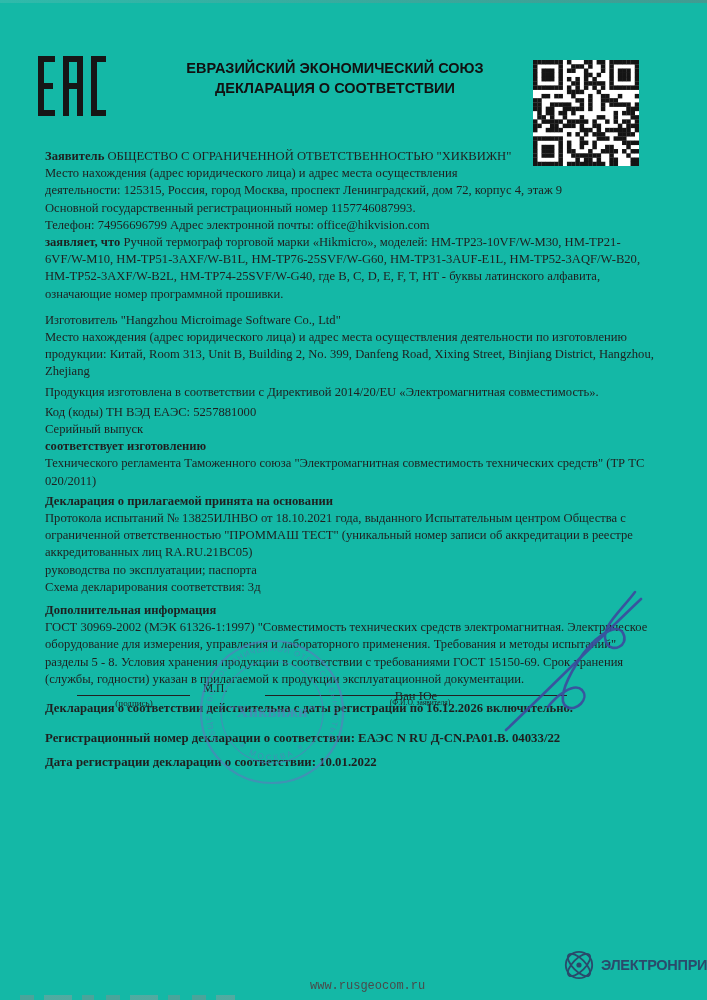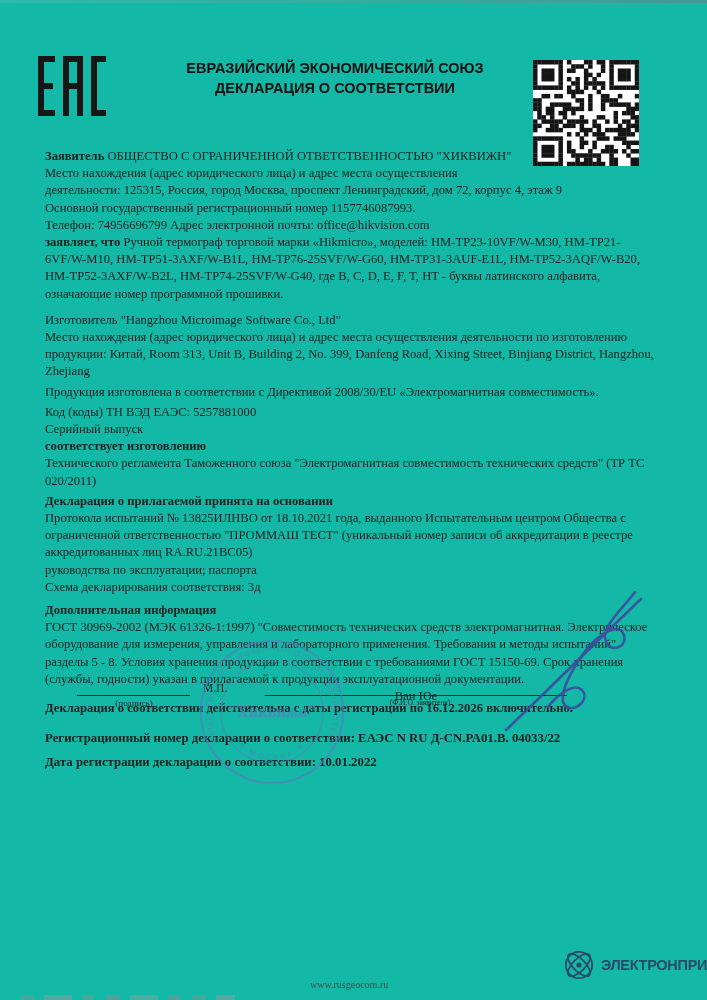--- a/index.html
+++ b/index.html
@@ -32,22 +32,22 @@
   .sig-name{position:absolute;left:220px;top:1px;width:302px;text-align:center;font-size:12.6px;margin-top:12px;}
   .name-caption{position:absolute;left:295px;top:22px;width:160px;text-align:center;font-size:7.5px;color:#222;}
   
   .reg-line{position:absolute;left:45px;width:640px;font-weight:bold;font-size:12.8px;}
   .reg-number{top:718px;}
   .reg-date{top:742px;}
   
   .stamp{position:absolute;left:196px;top:636px;opacity:.62;}
   .ink-signature{position:absolute;left:500px;top:586px;opacity:.9;}
   
-  .footer-url{position:absolute;left:310px;top:979px;font-family:Liberation Serif, serif;
-              font-size:10px;color:#4a4a4a;}
+  .footer-url{position:absolute;left:310px;top:979px;font-family:Liberation Mono, monospace;
+              font-size:12px;color:#4a4a4a;}
   .brand{position:absolute;left:562px;top:948px;display:flex;align-items:center;gap:5px;}
   .brand-text{font-family:"Liberation Sans",sans-serif;font-size:14.5px;letter-spacing:-.3px;
               color:#2a4a6b;font-weight:bold;}
   .barcode-remnant{position:absolute;left:20px;top:995px;width:215px;height:5px;opacity:.45;
      background:repeating-linear-gradient(90deg,#8c8c8c 0 14px,transparent 14px 24px,
                 #9a9a9a 24px 52px,transparent 52px 62px,#8c8c8c 62px 74px,transparent 74px 86px);}
 </style>
 </head>
 <body>
 
@@ -408,21 +408,21 @@
 
   <div class="body-text">
     <div class="qr-spacer"></div>
     <p><b>Заявитель</b><span> ОБЩЕСТВО С ОГРАНИЧЕННОЙ ОТВЕТСТВЕННОСТЬЮ "ХИКВИЖН"</span></p>
     <p><b></b><span>Место нахождения (адрес юридического лица) и адрес места осуществления деятельности: 125315, Россия, город Москва, проспект Ленинградский, дом 72, корпус 4, этаж 9</span></p>
     <p><b></b><span>Основной государственный регистрационный номер 1157746087993.</span></p>
     <p><b></b><span>Телефон: 74956696799 Адрес электронной почты: office@hikvision.com</span></p>
     <p><b>заявляет, что</b><span> Ручной термограф торговой марки «Hikmicro», моделей: HM-TP23-10VF/W-M30, HM-TP21-6VF/W-M10, HM-TP51-3AXF/W-B1L, HM-TP76-25SVF/W-G60, HM-TP31-3AUF-E1L, HM-TP52-3AQF/W-B20, HM-TP52-3AXF/W-B2L, HM-TP74-25SVF/W-G40, где B, C, D, E, F, T, HT - буквы латинского алфавита, означающие номер программной прошивки.</span></p>
     <p class="gap-top"><b></b><span>Изготовитель "Hangzhou Microimage Software Co., Ltd"</span></p>
     <p><b></b><span>Место нахождения (адрес юридического лица) и адрес места осуществления деятельности по изготовлению продукции: Китай, Room 313, Unit B, Building 2, No. 399, Danfeng Road, Xixing Street, Binjiang District, Hangzhou, Zhejiang</span></p>
-    <p class="gap-top-sm"><b></b><span>Продукция изготовлена в соответствии с Директивой 2008/30/EU «Электромагнитная совместимость».</span></p>
+    <p class="gap-top-sm"><b></b><span>Продукция изготовлена в соответствии с Директивой 2014/20/EU «Электромагнитная совместимость».</span></p>
     <p class="gap-top-sm"><b></b><span>Код (коды) ТН ВЭД ЕАЭС: 5257881000</span></p>
     <p><b></b><span>Серийный выпуск</span></p>
     <p><b>соответствует изготовлению</b><span></span></p>
     <p><b></b><span>Технического регламента Таможенного союза "Электромагнитная совместимость технических средств" (ТР ТС 020/2011)</span></p>
     <p class="gap-top-sm"><b>Декларация о прилагаемой принята на основании</b><span></span></p>
     <p><b></b><span>Протокола испытаний № 13825ИЛНВО от 18.10.2021 года, выданного Испытательным центром Общества с ограниченной ответственностью "ПРОММАШ ТЕСТ" (уникальный номер записи об аккредитации в реестре аккредитованных лиц RA.RU.21ВС05)</span></p>
     <p><b></b><span>руководства по эксплуатации; паспорта</span></p>
     <p><b></b><span>Схема декларирования соответствия: 3д</span></p>
     <p class="gap-top-md"><b>Дополнительная информация</b><span></span></p>
     <p><b></b><span>ГОСТ 30969-2002 (МЭК 61326-1:1997) "Совместимость технических средств электромагнитная. Электрическое оборудование для измерения, управления и лабораторного применения. Требования и методы испытаний" разделы 5 - 8. Условия хранения продукции в соответствии с требованиями ГОСТ 15150-69. Срок хранения (службы, годности) указан в прилагаемой к продукции эксплуатационной документации.</span></p>

